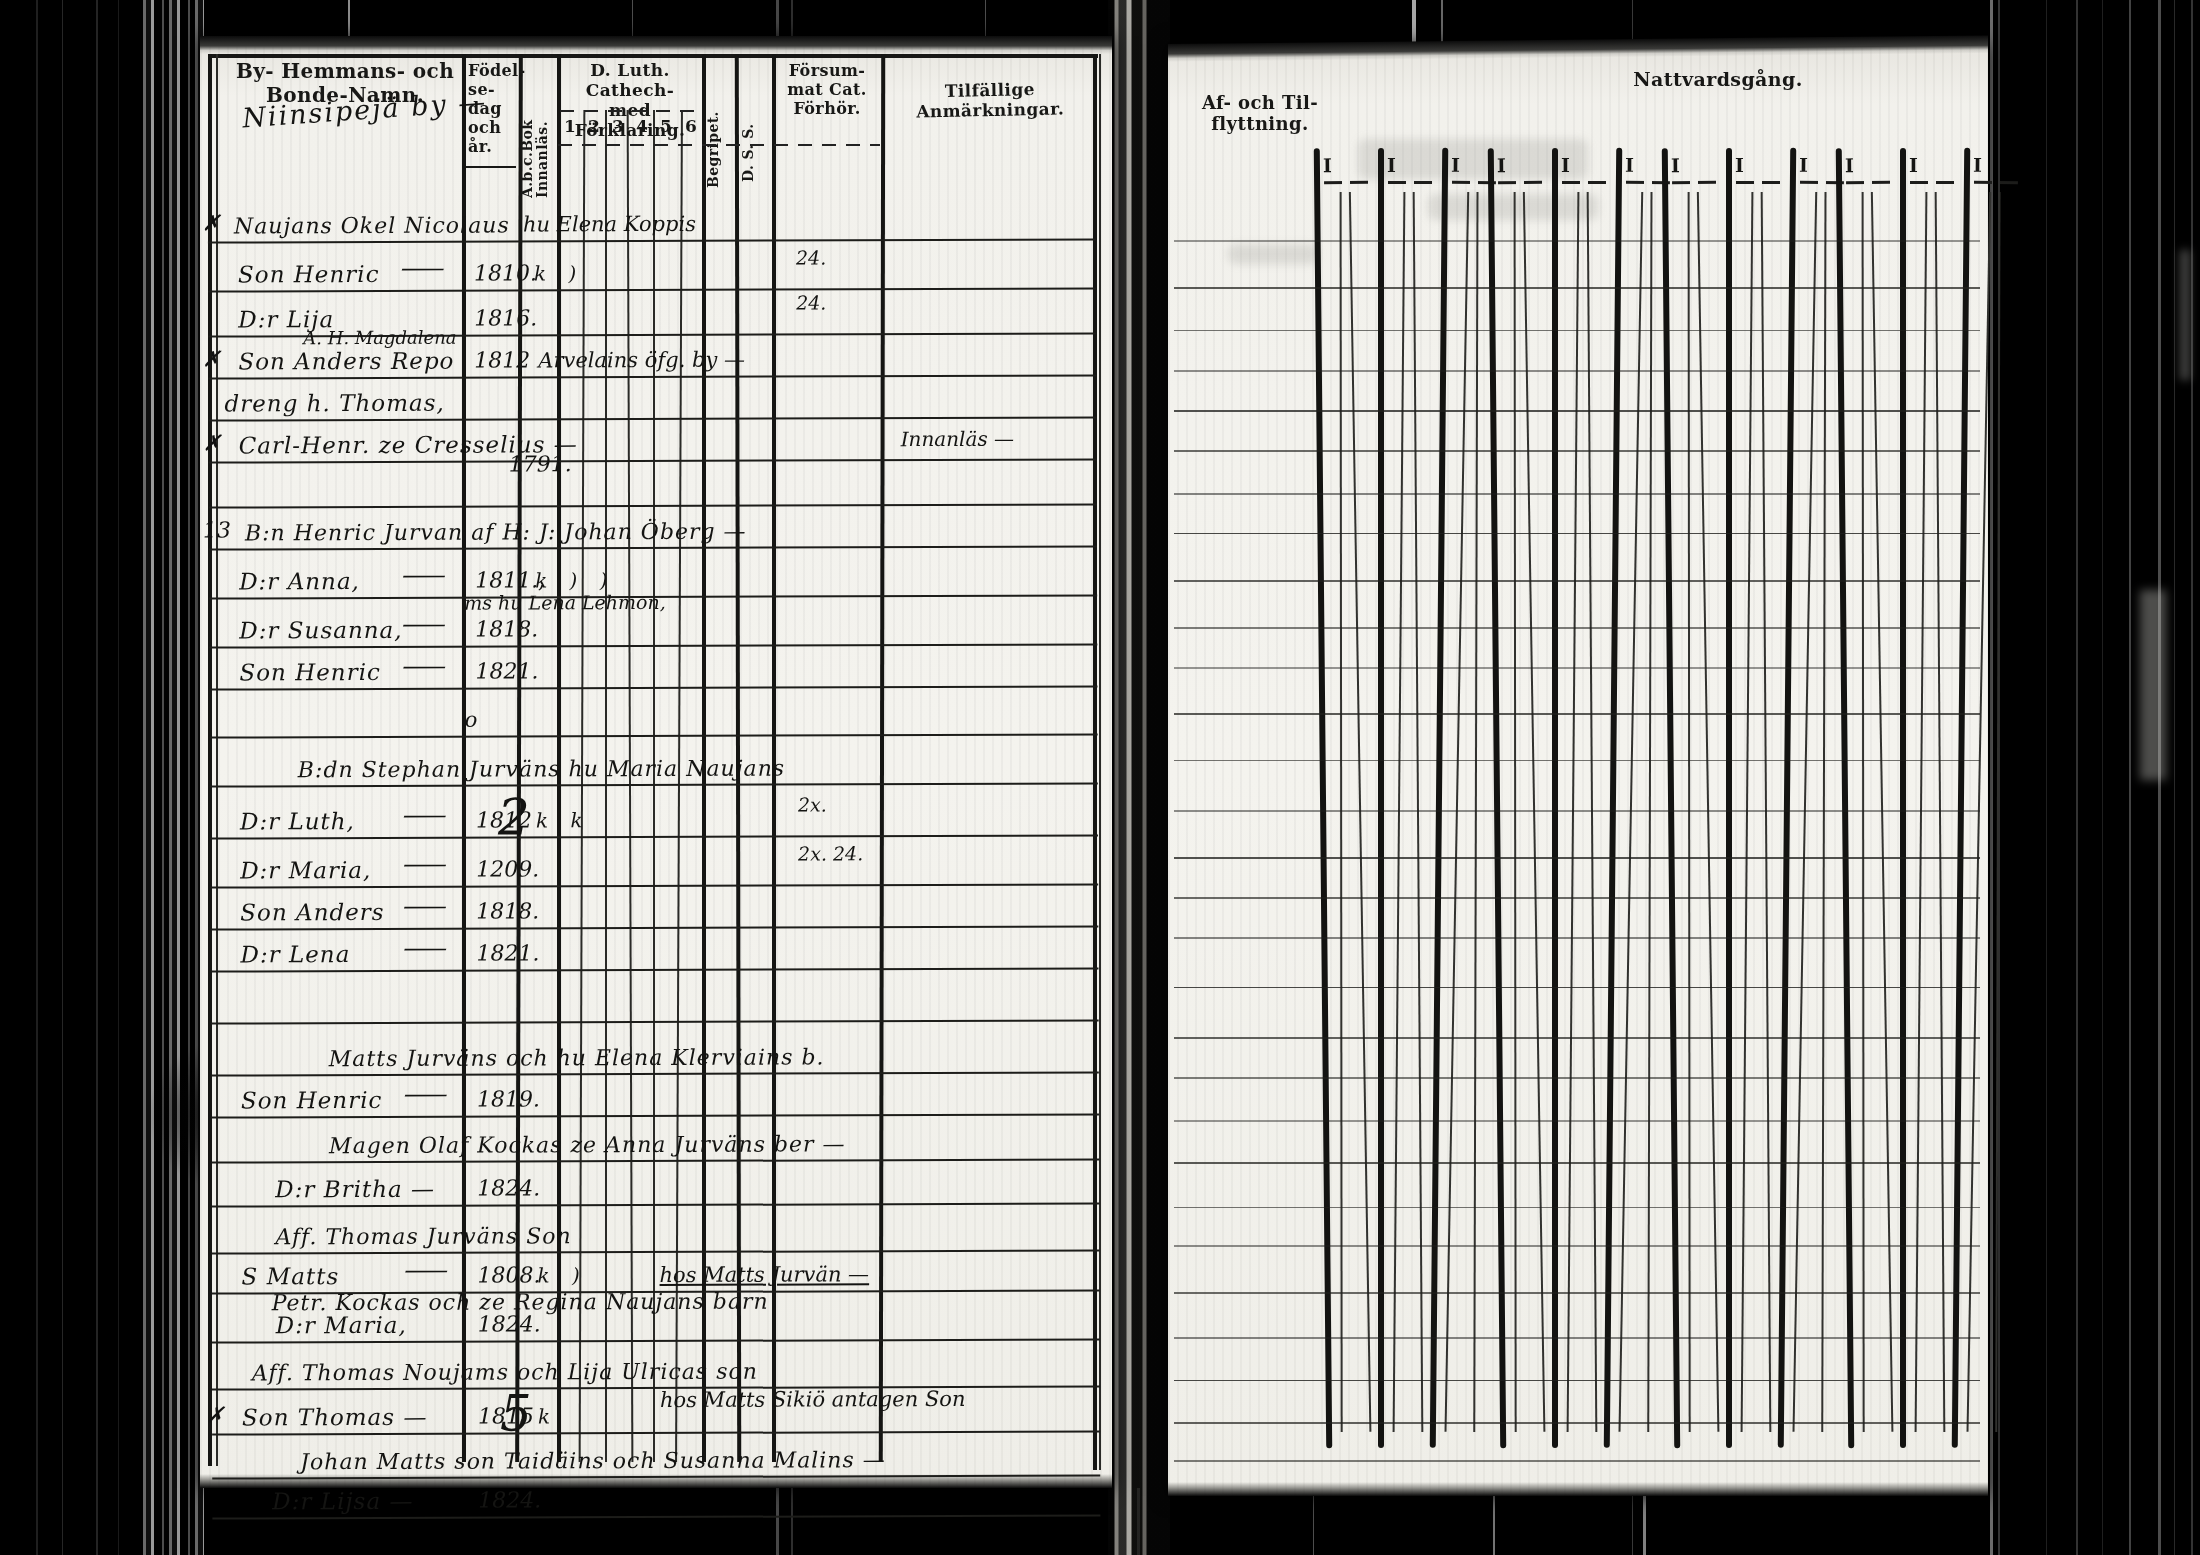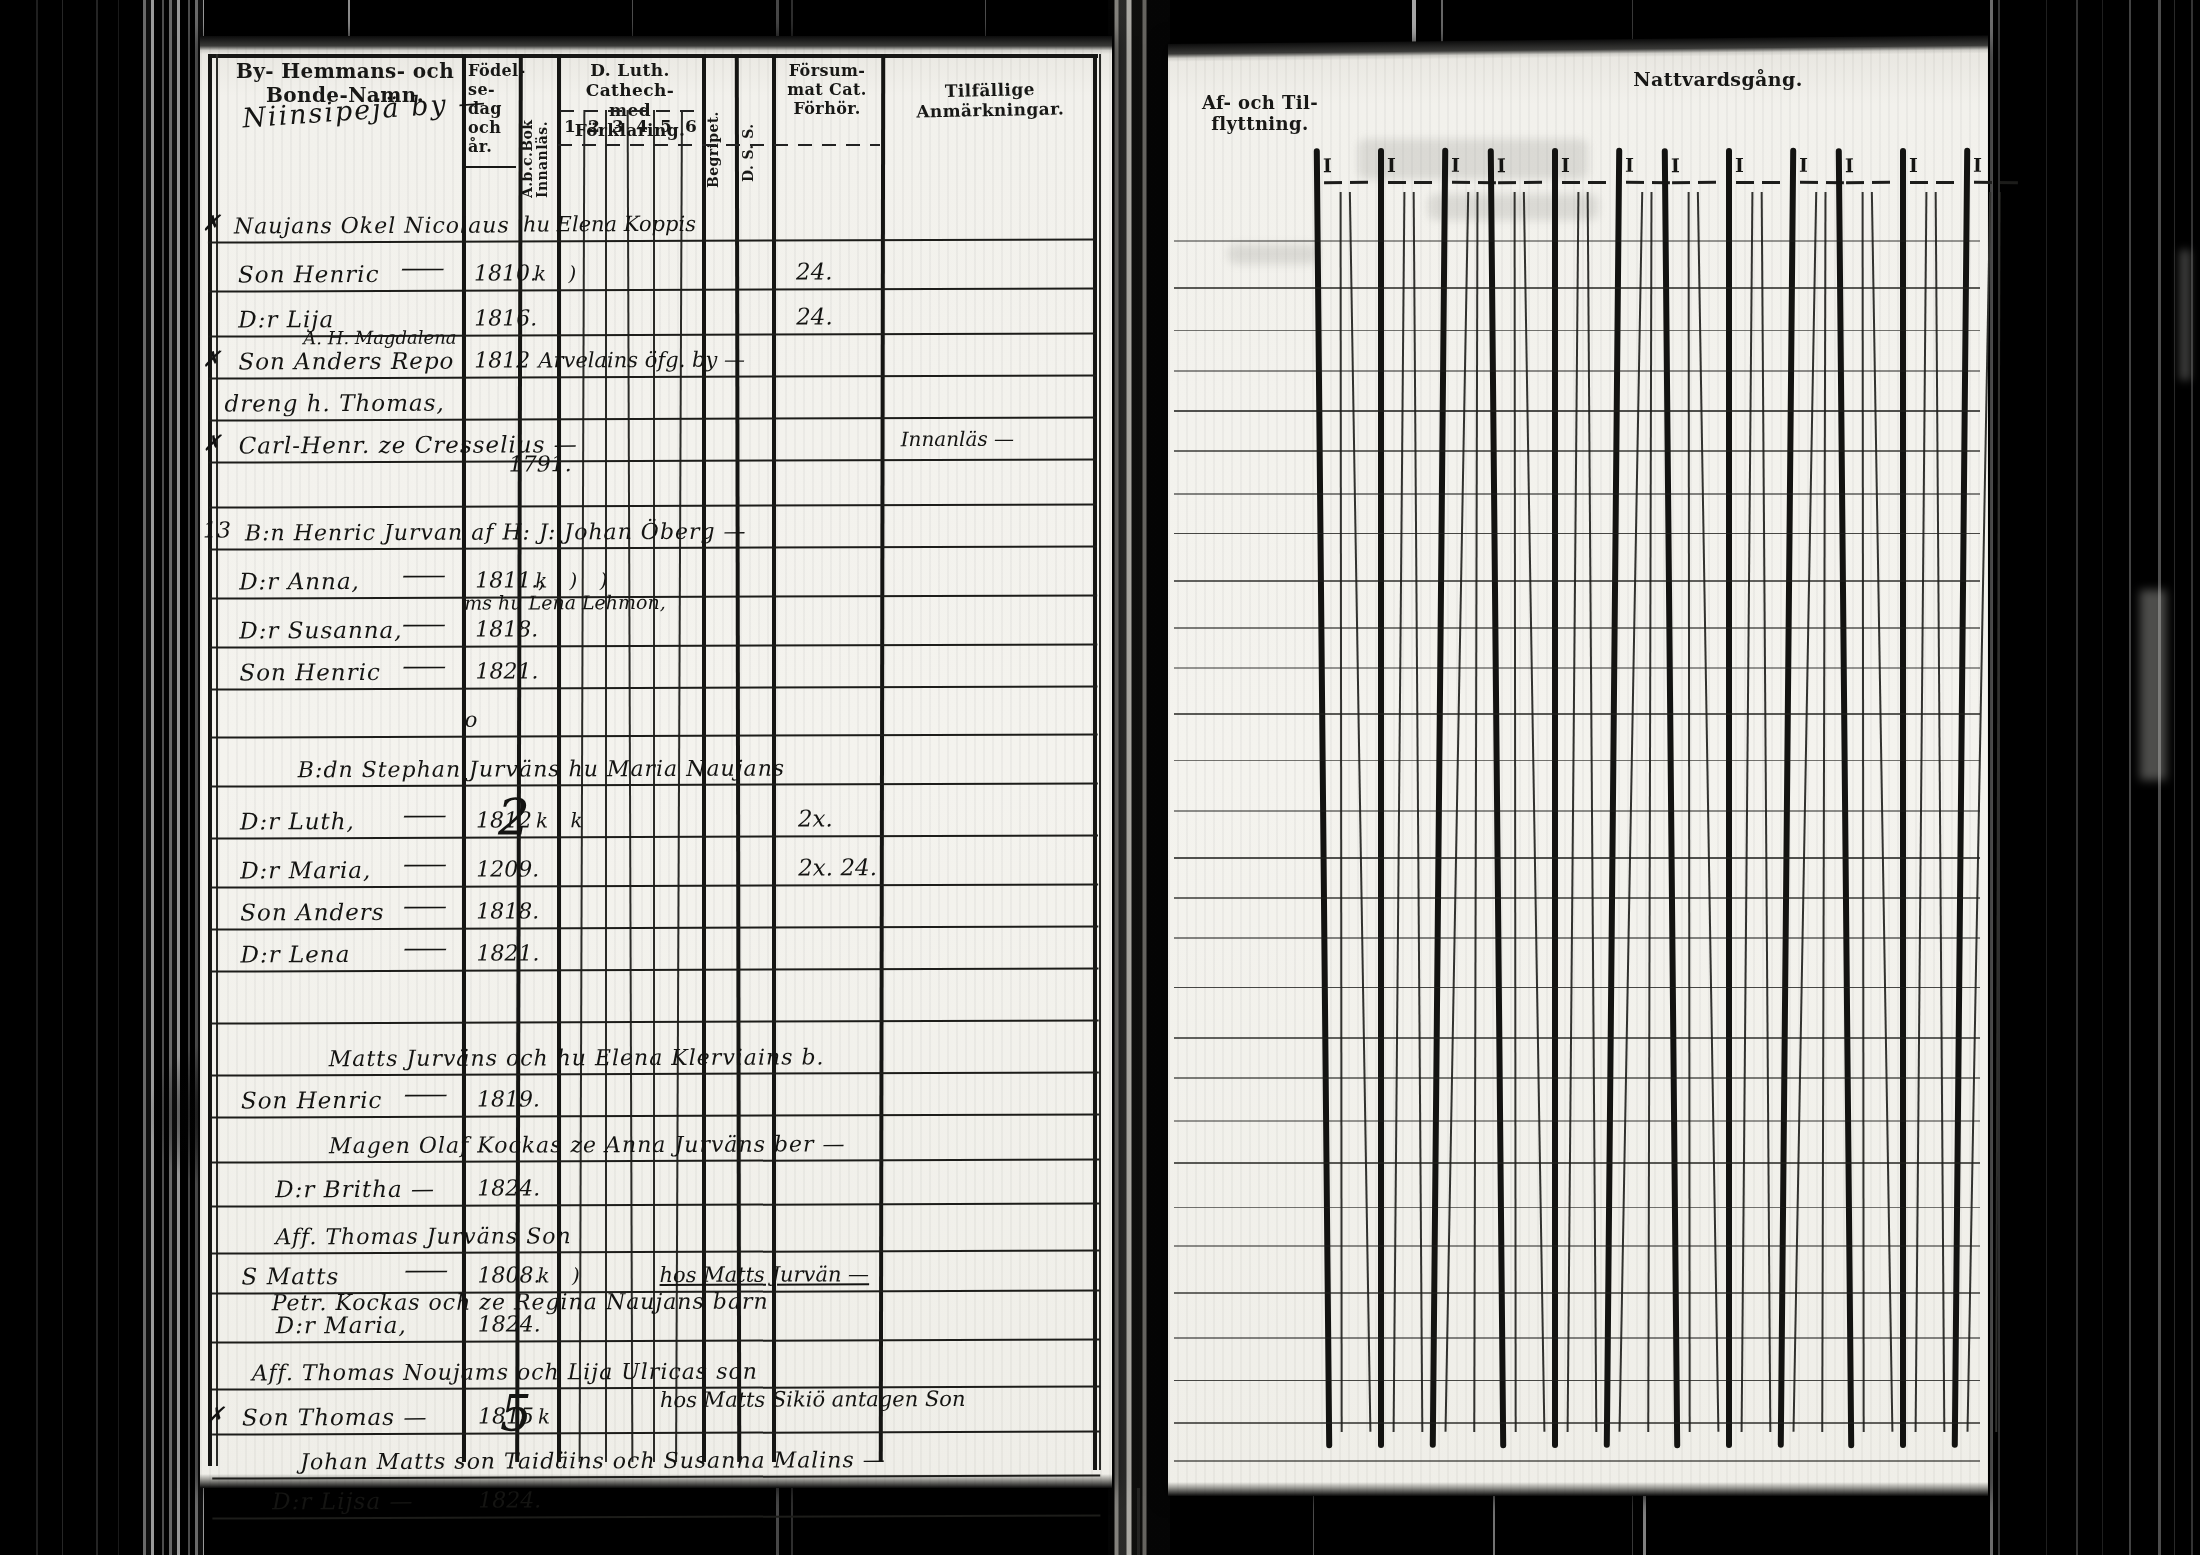--- a/index.html
+++ b/index.html
@@ -46,21 +46,21 @@
   .rname{left:30px;bottom:3px;font-size:23px;letter-spacing:1px;}
   .row.family .rname{font-size:22px;}
   .rover{left:95px;top:-10px;font-size:18px;z-index:4;}
   .rdash{left:192px;bottom:8px;font-size:24px;transform:scaleX(1.9);transform-origin:left;}
   .ryear{left:266px;bottom:4px;font-size:22px;}
   .row.yearlow .ryear{left:300px;bottom:-16px;z-index:5;}
   .rbig{left:288px;bottom:-6px;font-size:50px;line-height:1;z-index:5;font-style:italic;}
   .rabc{left:326px;bottom:4px;font-size:20px;letter-spacing:8px;}
   .rmid{left:330px;bottom:4px;font-size:21px;}
   .row.midup .rmid{bottom:20px;}
-  .rfors{left:588px;bottom:4px;font-size:23px;}
+  .rfors{left:588px;bottom:20px;font-size:19px;}
   .rnote{left:692px;bottom:8px;font-size:20px;}
   .rsub{left:255px;bottom:-17px;font-size:19px;z-index:5;}
 
   
   .ncol{position:absolute;top:104px;height:1300px;width:60px;}
   .ncol-line{position:absolute;left:0;top:0;width:6px;height:100%;background:#131311;border-radius:3px;}
   .ncol-label{position:absolute;left:9px;top:6px;font-weight:bold;font-size:19px;color:#161614;}
   .ncol-tick{position:absolute;left:10px;top:33px;width:44px;height:3px;
       background:repeating-linear-gradient(90deg,#1c1c1a 0 18px,rgba(0,0,0,0) 18px 26px);}
   .thinv{position:absolute;top:44px;height:1240px;width:2px;background:#32322f;}

